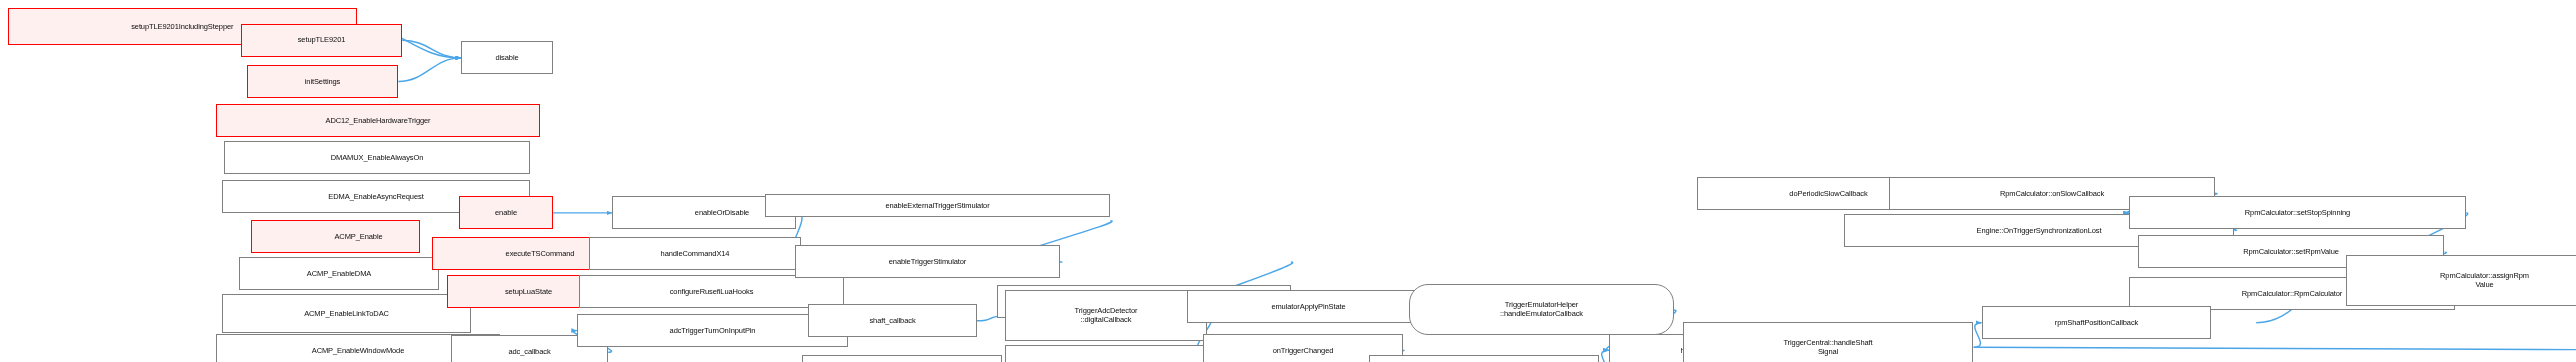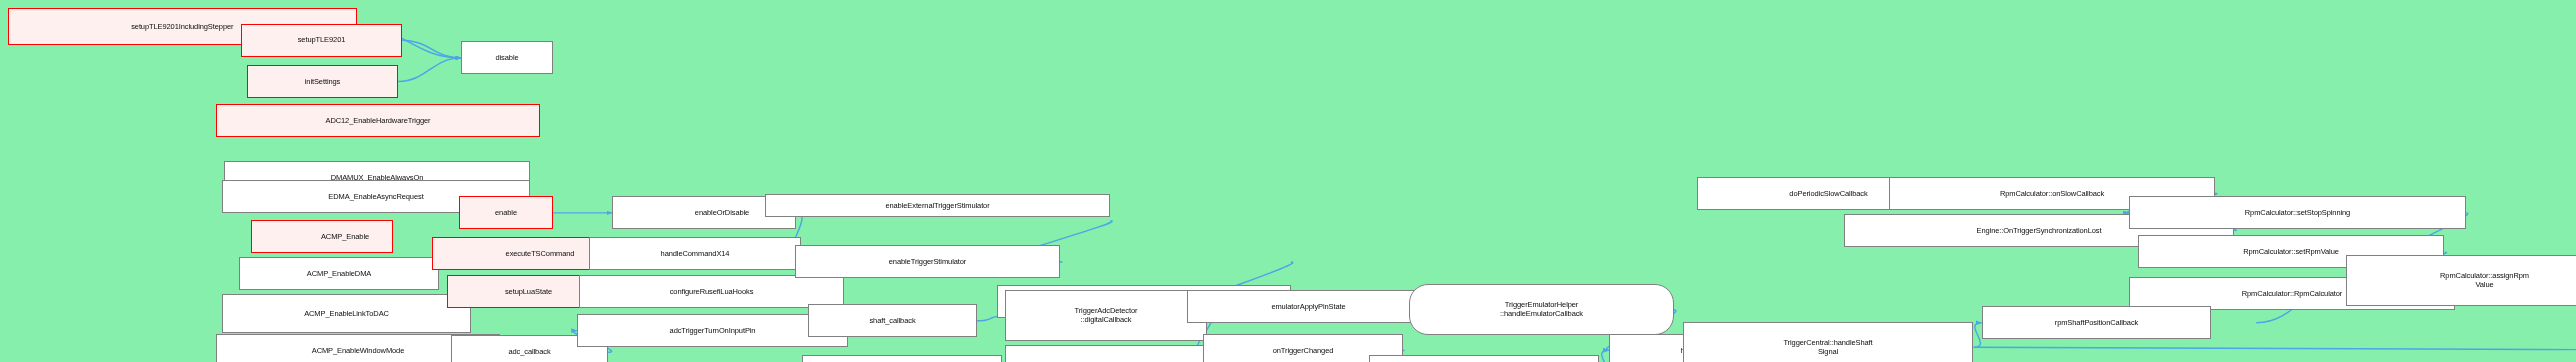--- a/index.html
+++ b/index.html
@@ -1,16 +1,16 @@
 <!DOCTYPE html>
 <html style="font-size:10.5px"><head>
 <meta charset="utf-8">
 <style>
   html,body{margin:0;padding:0;background:#000;}
-  #canvas{position:relative;width:2576px;height:363px;background:#86efac;overflow:hidden;
+  #canvas{position:relative;width:2576px;height:363px;background:#ffffff;overflow:hidden;
           font-family:"Liberation Sans","DejaVu Sans",sans-serif;}
   #edges{position:absolute;left:0;top:0;width:2576px;height:363px;pointer-events:none;}
   .node{position:absolute;box-sizing:border-box;display:flex;align-items:center;
         justify-content:center;white-space:nowrap;line-height:1;
         font-size:7.5px;color:#0d0d0d;letter-spacing:-0.1px;}
   .node.plain{background:#ffffff;border:0.7px solid #808080;}
   .node.hl{background:#fff0f0;border:1px solid #ff0000;}
   .node span{display:block;padding:0 2.6px;}
   .node.two{flex-direction:column;justify-content:center;line-height:1.08;}
 </style>
@@ -78,27 +78,27 @@
       </div>
       <div class="node plain" title="disable" style="left: 461px; top: 41px; width: 92px; height: 33px; font-size: 7.5px;">
         <span>disable</span>
       </div>
       <div class="node hl" title="initSettings" style="left: 247px; top: 65px; width: 151px; height: 33px; font-size: 7.5px;">
         <span>initSettings</span>
       </div>
       <div class="node hl" title="ADC12_EnableHardwareTrigger" style="left: 216px; top: 104px; width: 324px; height: 33px; font-size: 7.5px;">
         <span>ADC12_EnableHardwareTrigger</span>
       </div>
-      <div class="node plain" title="DMAMUX_EnableAlwaysOn" style="left: 224px; top: 141px; width: 306px; height: 33px; font-size: 7.5px; margin-top: 20px;">
+      <div class="node plain" title="DMAMUX_EnableAlwaysOn" style="left: 224px; top: 141px; width: 306px; height: 33px; font-size: 7.5px;">
         <span>DMAMUX_EnableAlwaysOn</span>
       </div>
       <div class="node plain" title="EDMA_EnableAsyncRequest" style="left: 222px; top: 180px; width: 308px; height: 33px; font-size: 7.5px;">
         <span>EDMA_EnableAsyncRequest</span>
       </div>
-      <div class="node hl" title="ACMP_Enable" style="left: 251px; top: 220px; width: 142px; height: 33px; font-size: 7.5px; padding-left: 46px;">
+      <div class="node hl" title="ACMP_Enable" style="left: 251px; top: 220px; width: 169px; height: 33px; font-size: 7.5px; padding-left: 46px;">
         <span>ACMP_Enable</span>
       </div>
       <div class="node plain" title="ACMP_EnableDMA" style="left: 239px; top: 257px; width: 200px; height: 33px; font-size: 7.5px;">
         <span>ACMP_EnableDMA</span>
       </div>
       <div class="node plain" title="ACMP_EnableLinkToDAC" style="left: 222px; top: 294px; width: 249px; height: 39px; font-size: 7.5px;">
         <span>ACMP_EnableLinkToDAC</span>
       </div>
       <div class="node plain" title="ACMP_EnableWindowMode" style="left: 216px; top: 334px; width: 284px; height: 33px; font-size: 7.5px;">
         <span>ACMP_EnableWindowMode</span>

